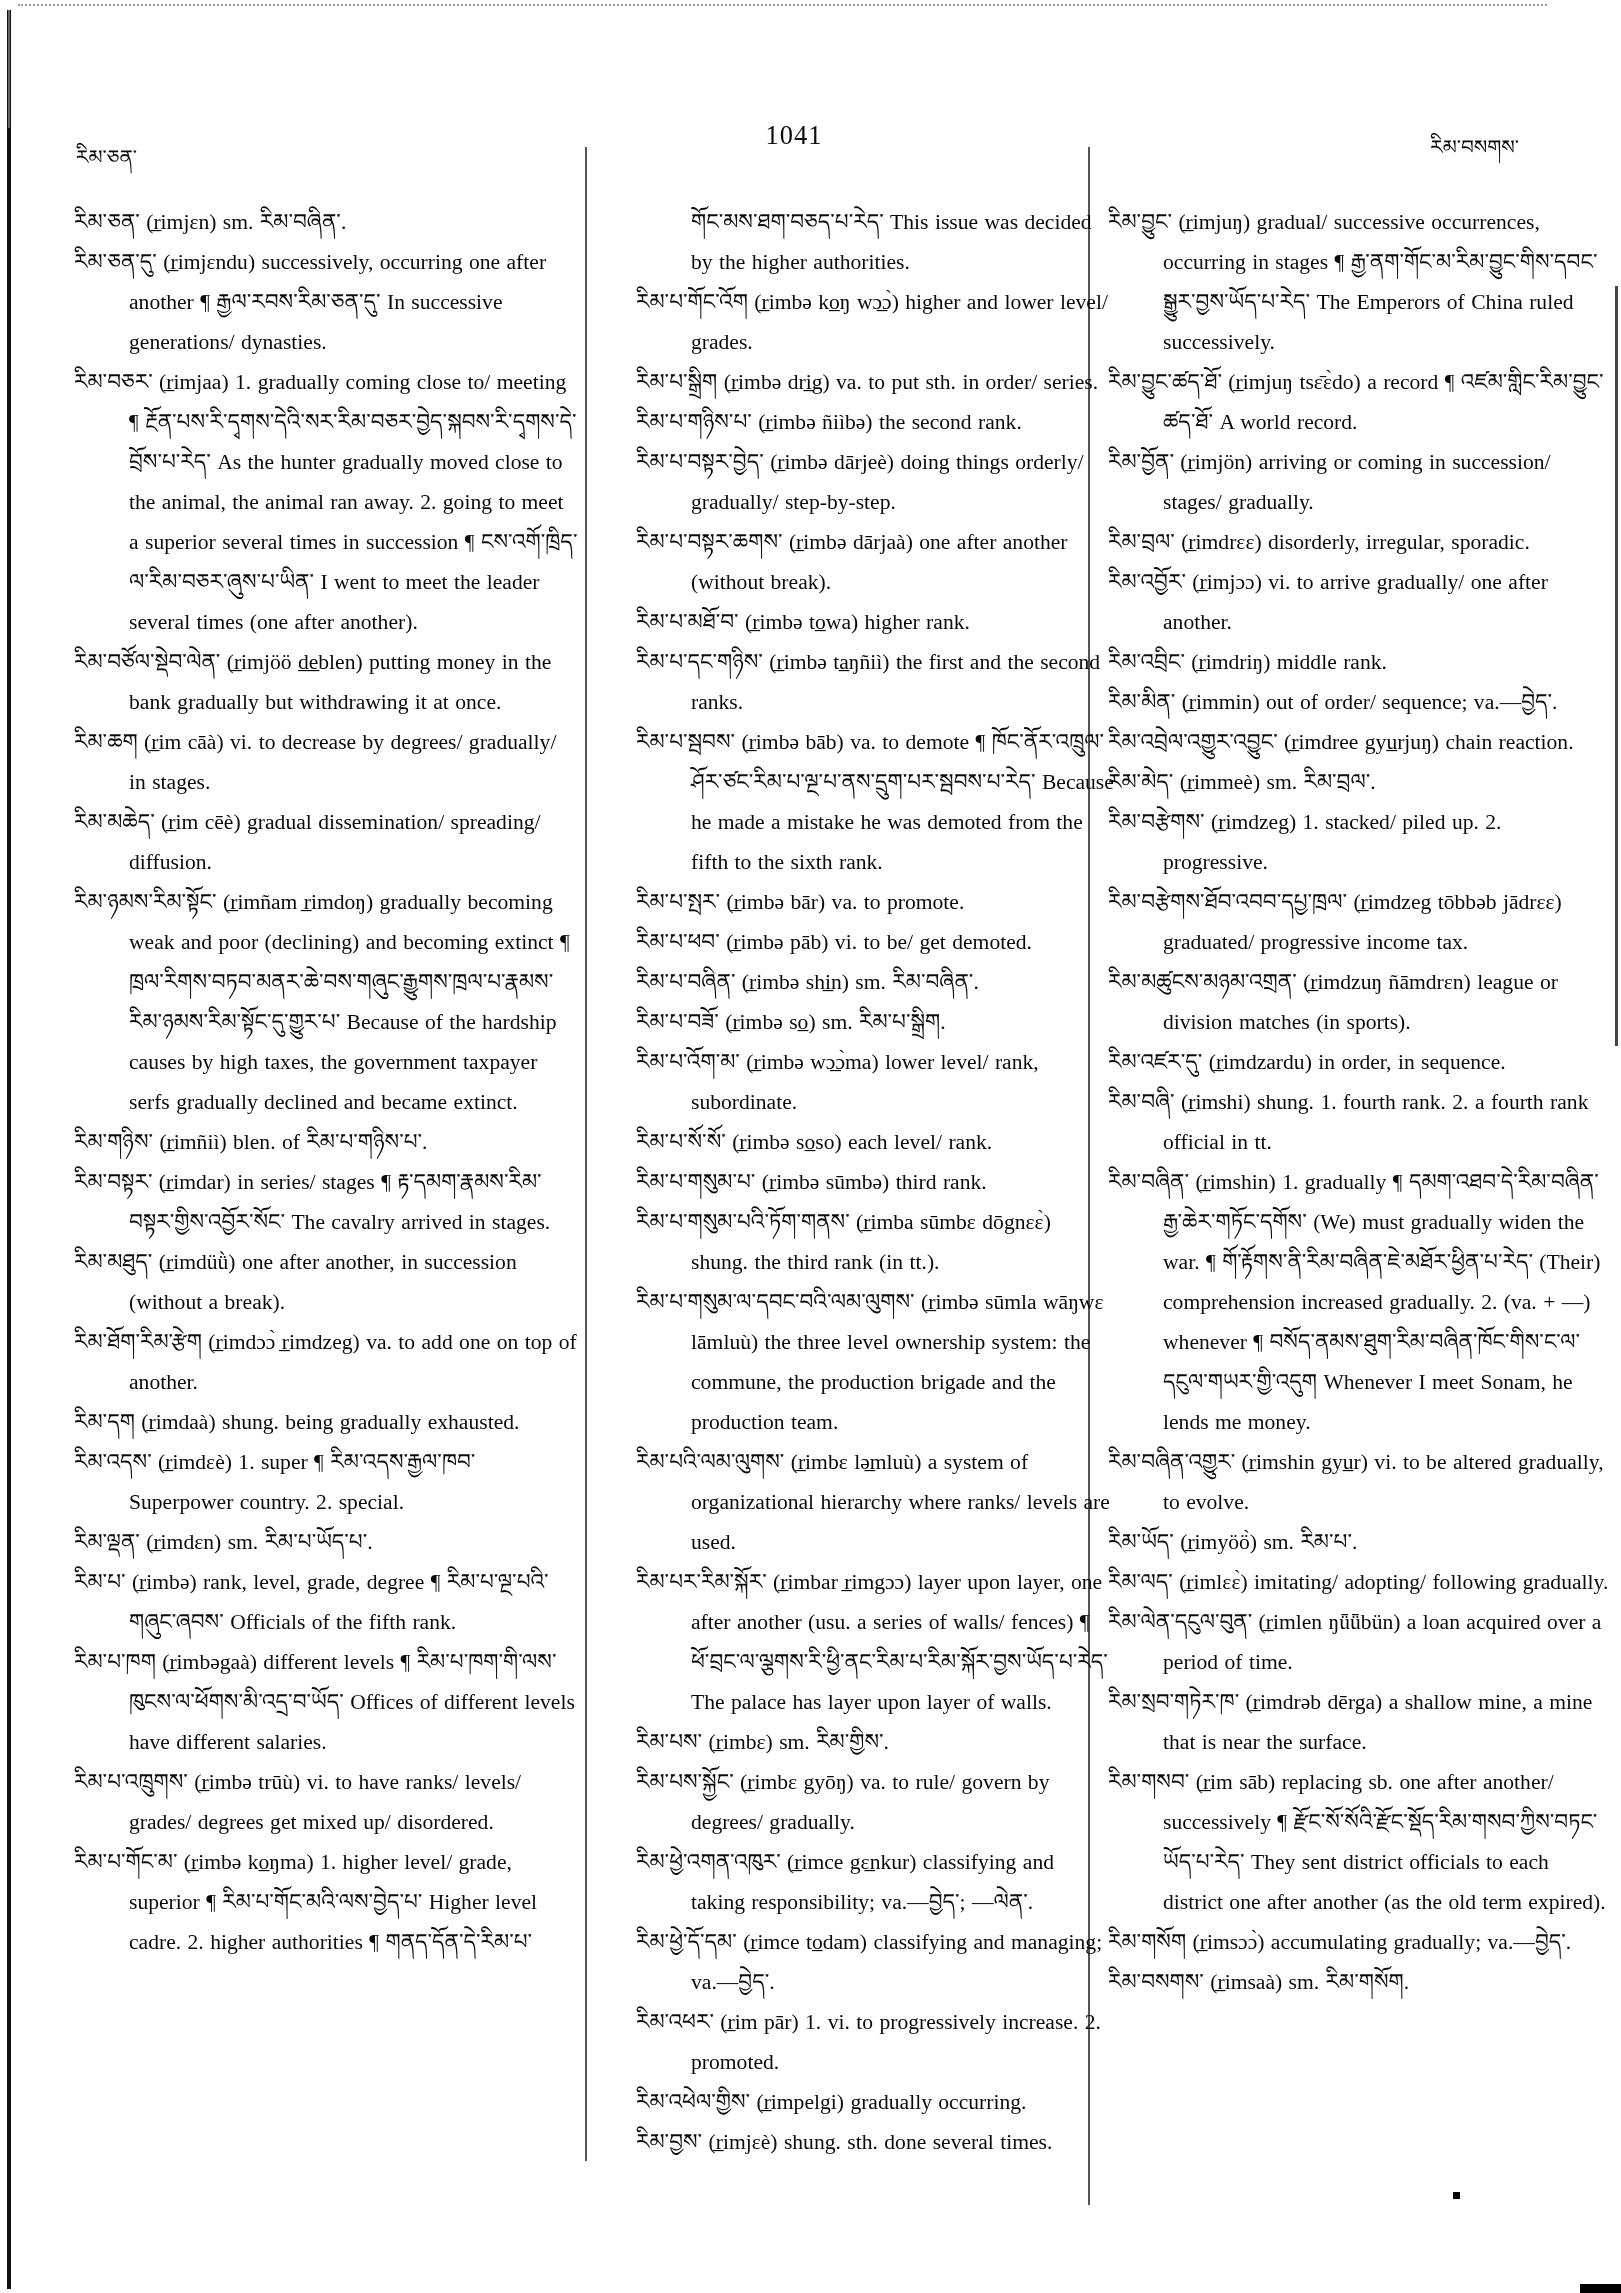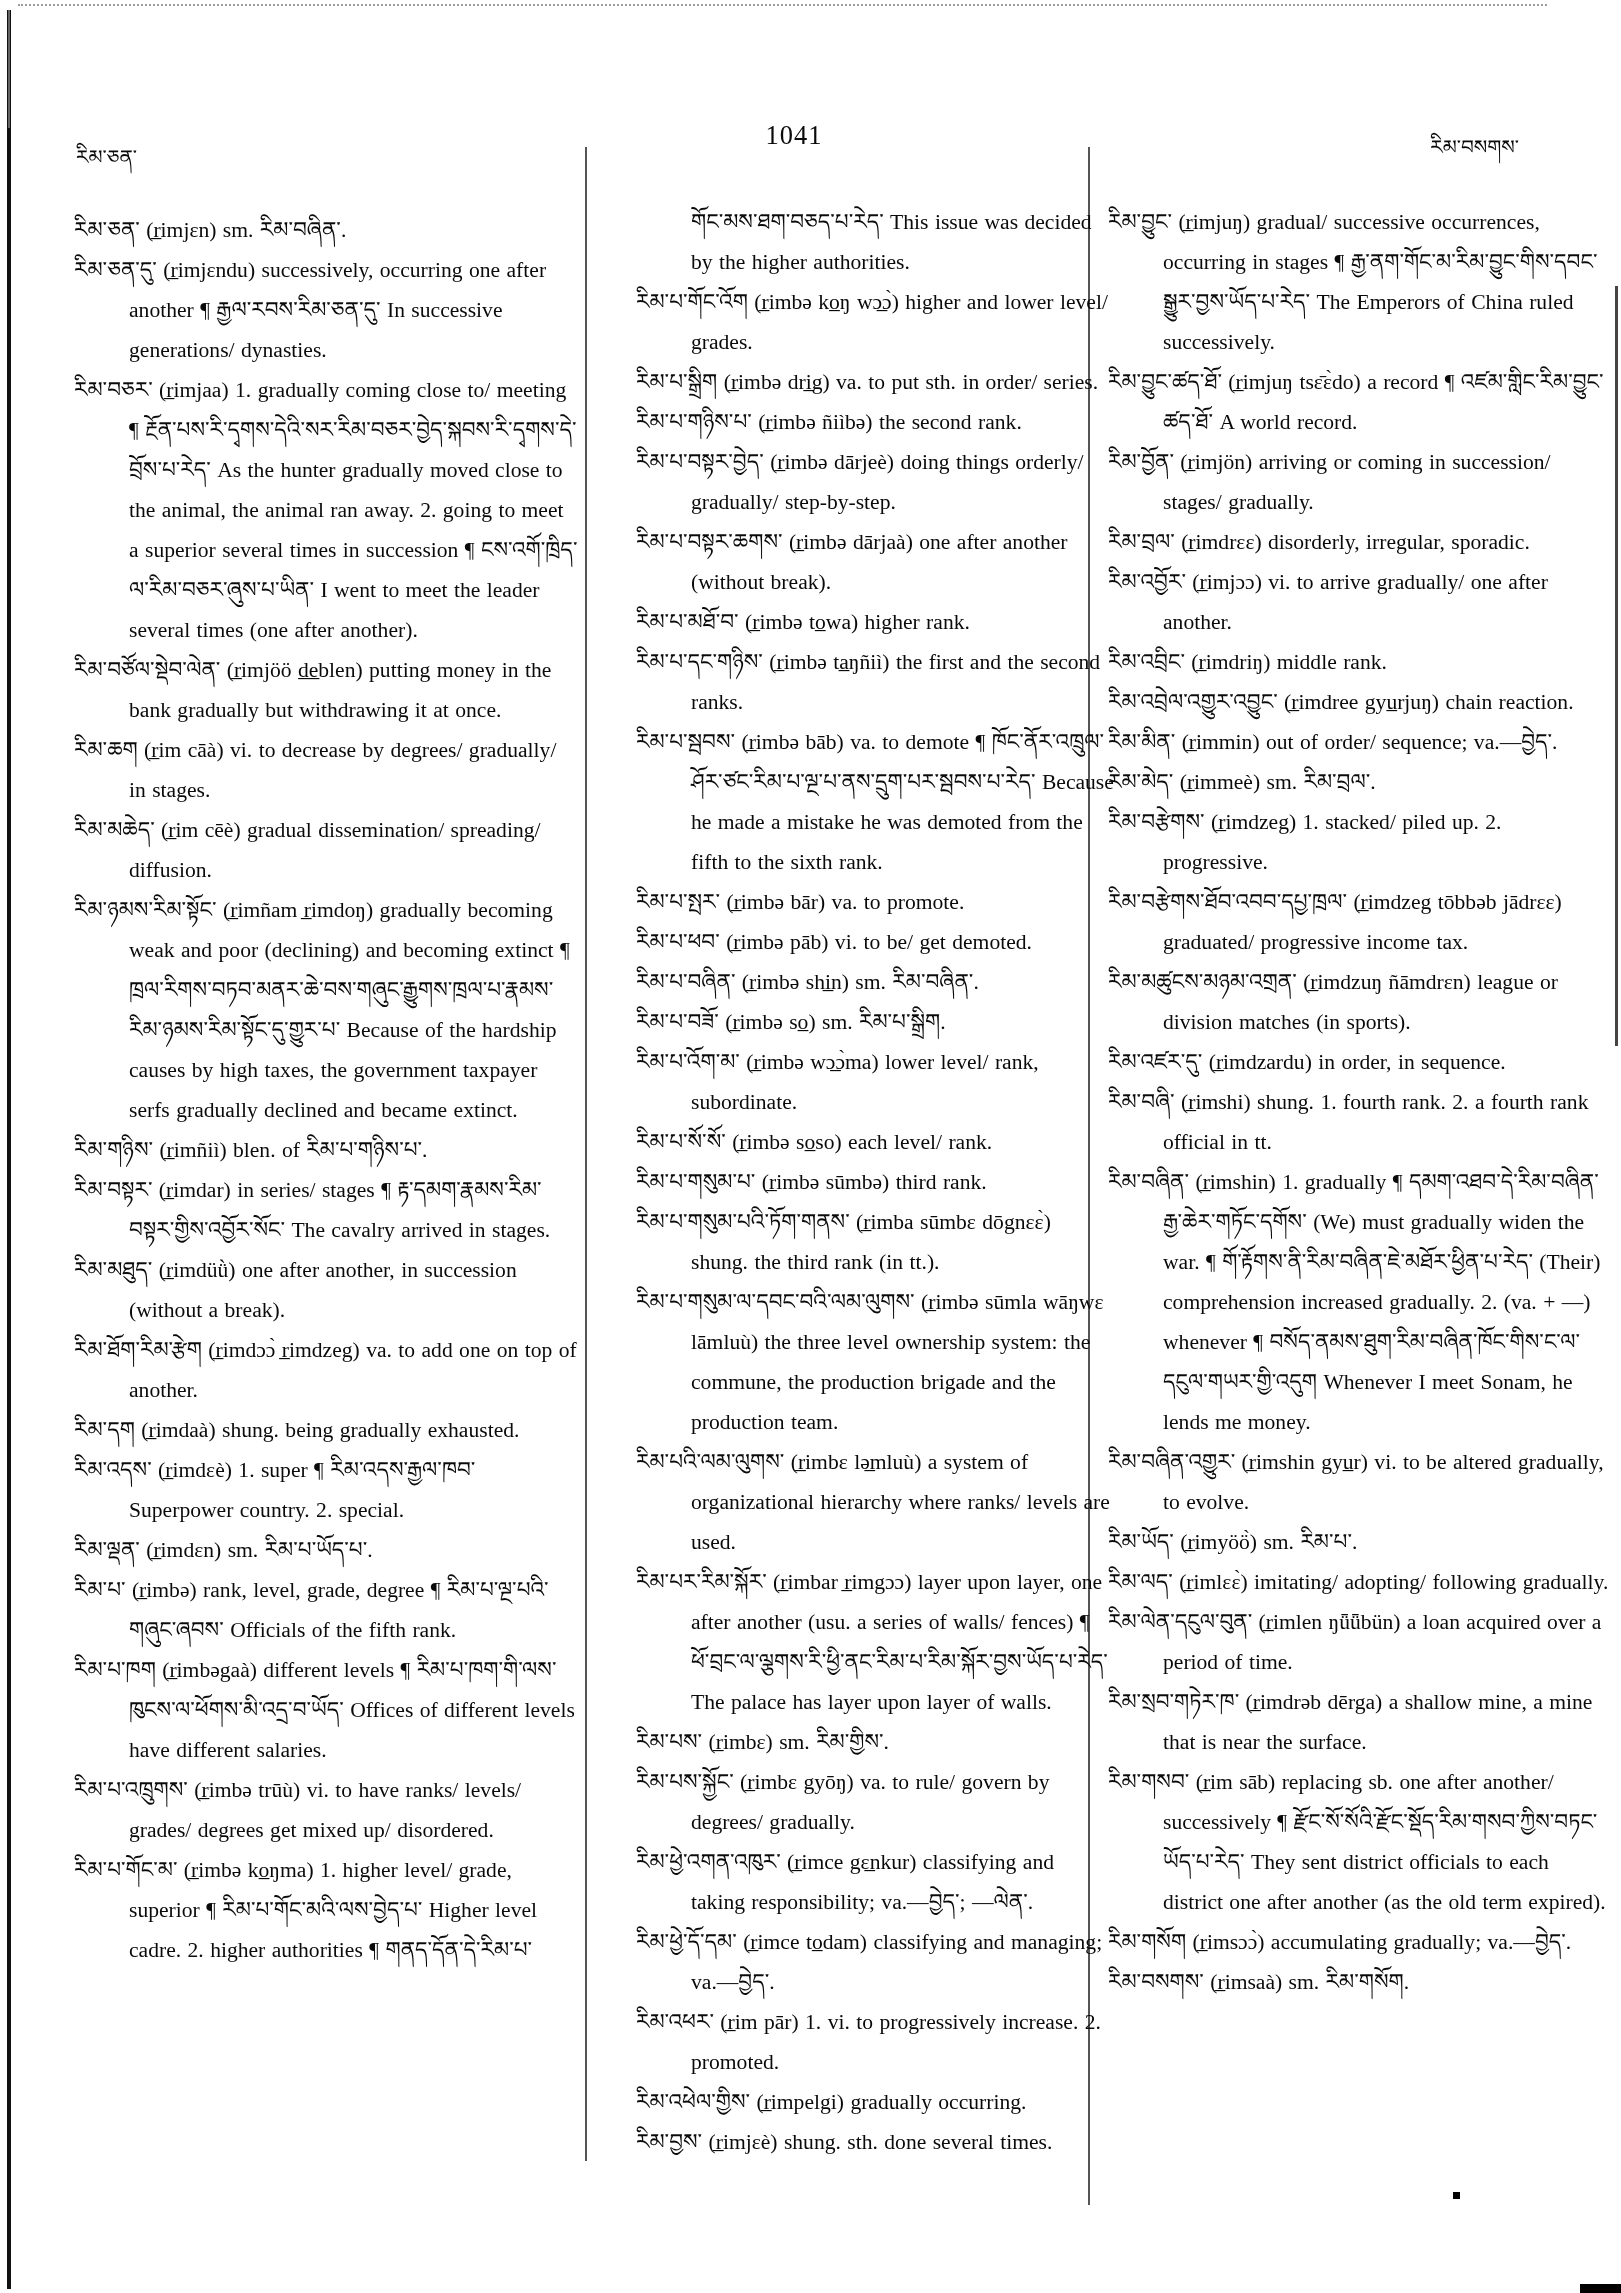--- a/index.html
+++ b/index.html
@@ -24,21 +24,21 @@
   .bar{left:1580px;top:2284px;width:45px;height:9.8px;}
   
   .guide{position:absolute;font-size:20px;white-space:nowrap;}
   .guide.left{left:76px;top:135px;}
   .guide.right{right:102px;top:125px;}
   .pagenum{position:absolute;left:0;top:120px;width:1588px;text-align:center;
     font-size:26.5px;letter-spacing:1px;}
   
   .col{position:absolute;top:202px;font-size:21.6px;line-height:40px;
     text-align:left;word-spacing:1px;}
-  .col-0{left:74px;width:504px;margin-top:8px;}
+  .col-0{left:74px;width:504px;}
   .col-1{left:636px;width:478px;}
   .col-2{left:1108px;width:504px;}
   .entry{margin:0;padding-left:55px;text-indent:-55px;}
   .entry.cont{text-indent:0;}
 </style>
 </head>
 <body>
 
 <div class="page">
   <div class="top-dots"></div>
@@ -101,22 +101,22 @@
       <p class="entry">རིམ་འཕེལ་གྱིས་ (r̲impelgi) gradually occurring.</p>
       <p class="entry">རིམ་བྱས་ (r̲imjɛè) shung. sth. done several times.</p>
     </div>
   <div class="col col-2">
       <p class="entry">རིམ་བྱུང་ (r̲imjuŋ) gradual/ successive occurrences, occurring in stages ¶ རྒྱ་ནག་གོང་མ་རིམ་བྱུང་གིས་དབང་སྒྱུར་བྱས་ཡོད་པ་རེད་ The Emperors of China ruled successively.</p>
       <p class="entry">རིམ་བྱུང་ཚད་ཐོ་ (r̲imjuŋ tsɛ̄ɛ̀do) a record ¶ འཛམ་གླིང་རིམ་བྱུང་ཚད་ཐོ་ A world record.</p>
       <p class="entry">རིམ་བྱོན་ (r̲imjön) arriving or coming in succession/ stages/ gradually.</p>
       <p class="entry">རིམ་བྲལ་ (r̲imdrɛɛ) disorderly, irregular, sporadic.</p>
       <p class="entry">རིམ་འབྱོར་ (r̲imjɔɔ) vi. to arrive gradually/ one after another.</p>
       <p class="entry">རིམ་འབྲིང་ (r̲imdriŋ) middle rank.</p>
+      <p class="entry">རིམ་མིན་ (r̲immin) out of order/ sequence; va.—བྱེད་.</p>
       <p class="entry">རིམ་འབྲེལ་འགྱུར་འབྱུང་ (r̲imdree gyu̲rjuŋ) chain reaction.</p>
-      <p class="entry">རིམ་མིན་ (r̲immin) out of order/ sequence; va.—བྱེད་.</p>
       <p class="entry">རིམ་མེད་ (r̲immeè) sm. རིམ་བྲལ་.</p>
       <p class="entry">རིམ་བརྩེགས་ (r̲imdzeg) 1. stacked/ piled up.  2. progressive.</p>
       <p class="entry">རིམ་བརྩེགས་ཐོབ་འབབ་དཔྱ་ཁྲལ་ (r̲imdzeg tōbbəb jādrɛɛ) graduated/ progressive income tax.</p>
       <p class="entry">རིམ་མཚུངས་མཉམ་འགྲན་ (r̲imdzuŋ ñāmdrɛn) league or division matches (in sports).</p>
       <p class="entry">རིམ་འཛར་དུ་ (r̲imdzardu) in order, in sequence.</p>
       <p class="entry">རིམ་བཞི་ (r̲imshi) shung. 1. fourth rank.  2. a fourth rank official in tt.</p>
       <p class="entry">རིམ་བཞིན་ (r̲imshin) 1. gradually ¶ དམག་འཐབ་དེ་རིམ་བཞིན་རྒྱ་ཆེར་གཏོང་དགོས་  (We) must gradually widen the war. ¶ གོ་རྟོགས་ནི་རིམ་བཞིན་ཇེ་མཐོར་ཕྱིན་པ་རེད་  (Their) comprehension increased gradually.  2. (va. + —) whenever ¶ བསོད་ནམས་ཐུག་རིམ་བཞིན་ཁོང་གིས་ང་ལ་དངུལ་གཡར་གྱི་འདུག Whenever I meet Sonam, he lends me money.</p>
       <p class="entry">རིམ་བཞིན་འགྱུར་ (r̲imshin gyu̲r) vi. to be altered gradually, to evolve.</p>
       <p class="entry">རིམ་ཡོད་ (r̲imyöö̀) sm. རིམ་པ་.</p>
       <p class="entry">རིམ་ལད་ (r̲imlɛɛ̀) imitating/ adopting/ following gradually.</p>

